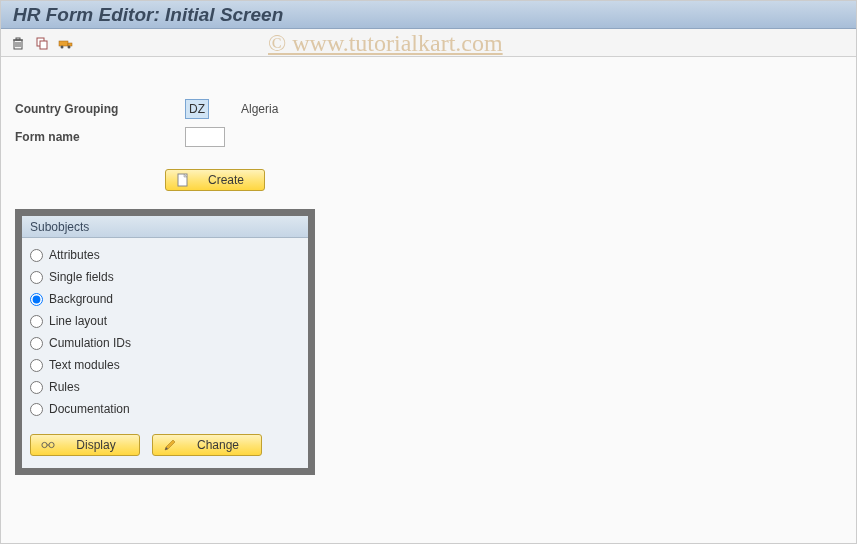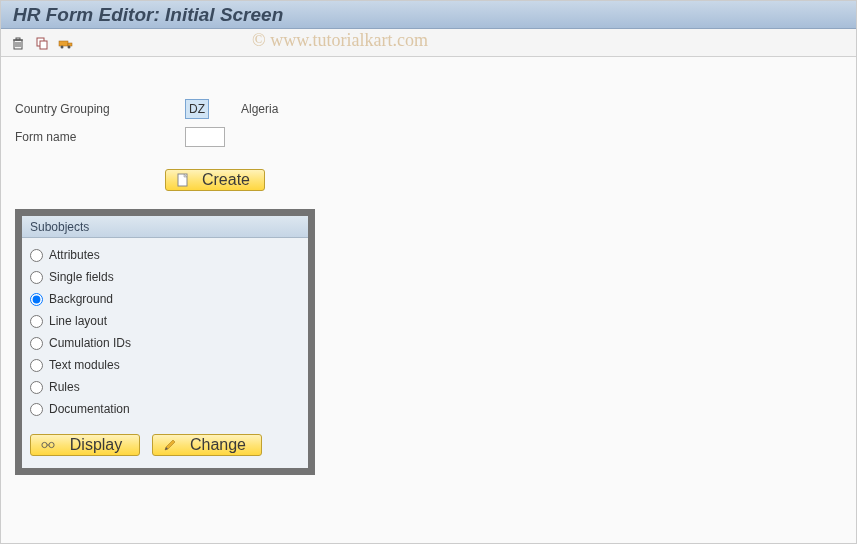--- a/index.html
+++ b/index.html
@@ -50,20 +50,21 @@
     }
     .field-row {
       display: flex;
       align-items: center;
       height: 24px;
       margin-bottom: 4px;
     }
     .field-label {
       width: 170px;
       color: #4a4a4a;
+      font-weight: bold;
     }
     .field-input {
       width: 40px;
       height: 20px;
       border: 1px solid #b0b0b0;
       background: #fff;
       padding: 0 2px;
       font-size: 12px;
     }
     .input-selected {
@@ -80,21 +81,21 @@
     }
     .sap-button {
       height: 22px;
       background: linear-gradient(to bottom, #fff2b8 0%, #ffe477 50%, #ffd740 100%);
       border: 1px solid #c0a030;
       border-radius: 3px;
       display: inline-flex;
       align-items: center;
       padding: 0 10px;
       cursor: pointer;
-      font-size: 16px;
+      font-size: 12px;
       color: #3a3a3a;
       gap: 8px;
       min-width: 100px;
       justify-content: flex-start;
     }
     .sap-button .btn-icon {
       width: 14px;
       height: 14px;
       display: flex;
       align-items: center;
@@ -140,26 +141,27 @@
       display: flex;
       gap: 12px;
       margin-top: 14px;
     }
     .panel-buttons .sap-button {
       min-width: 110px;
     }
     .watermark {
       position: absolute;
       top: 30px;
-      left: 252px;
-      font-size: 18px;
+      left: 268px;
+      font-size: 24px;
       color: rgba(200,160,100,0.55);
       font-family: Georgia, serif;
       pointer-events: none;
       z-index: 100;
+      text-decoration: underline;
     }
   </style>
 </head>
 <body>
 
 <div class="title-bar">
   <h1>HR Form Editor: Initial Screen</h1>
 </div>
 
 <div class="toolbar">

